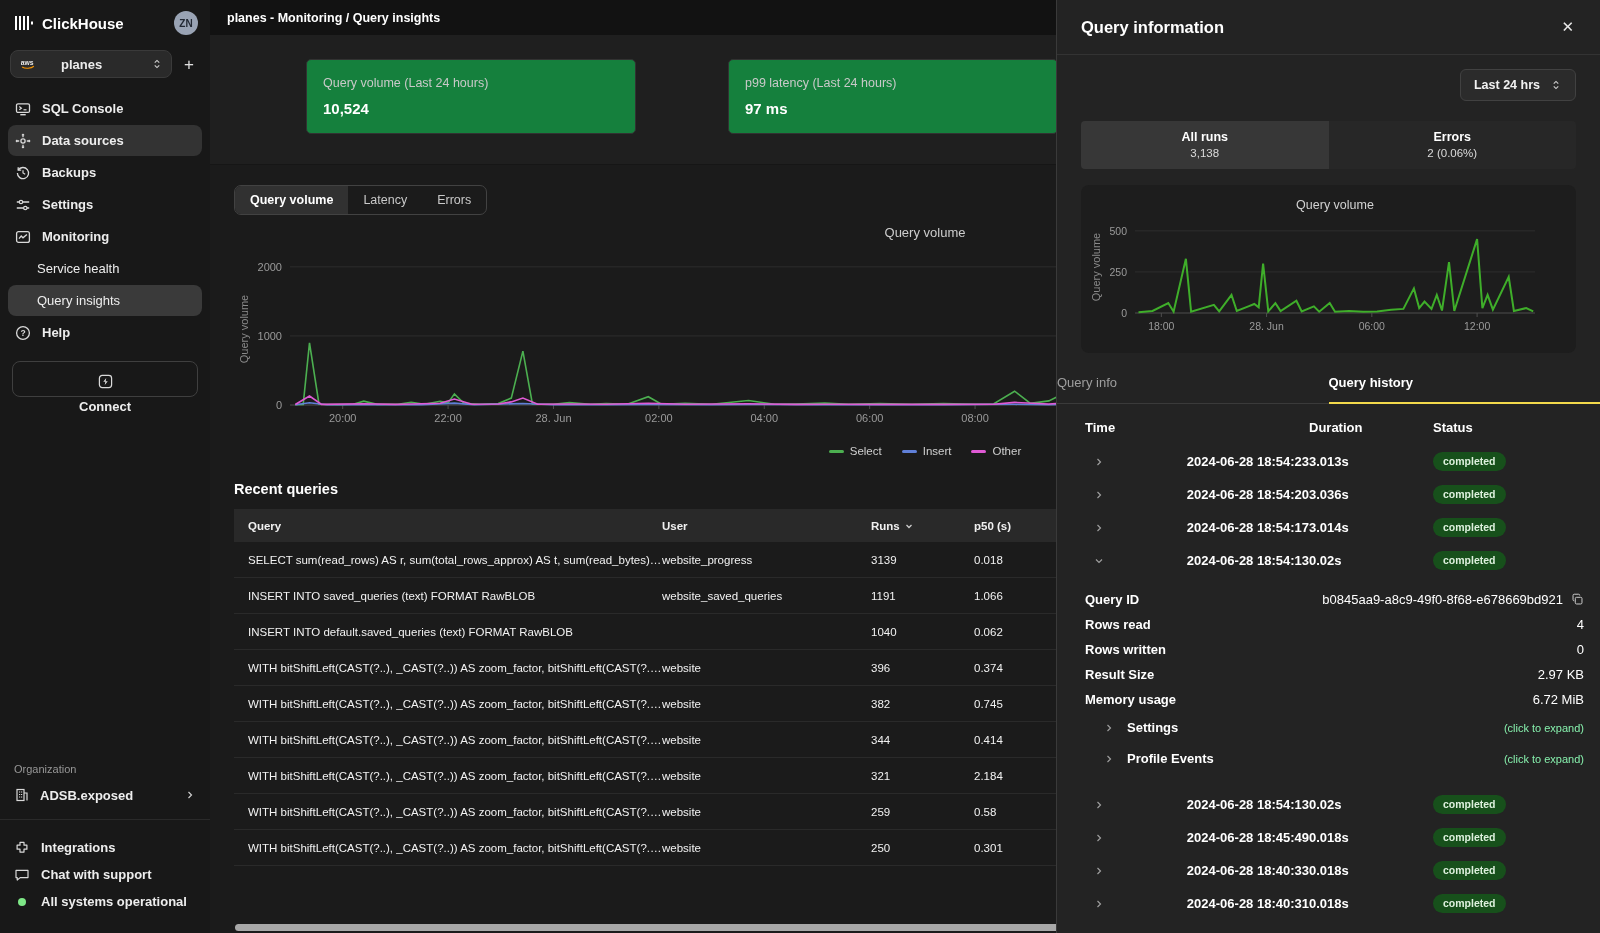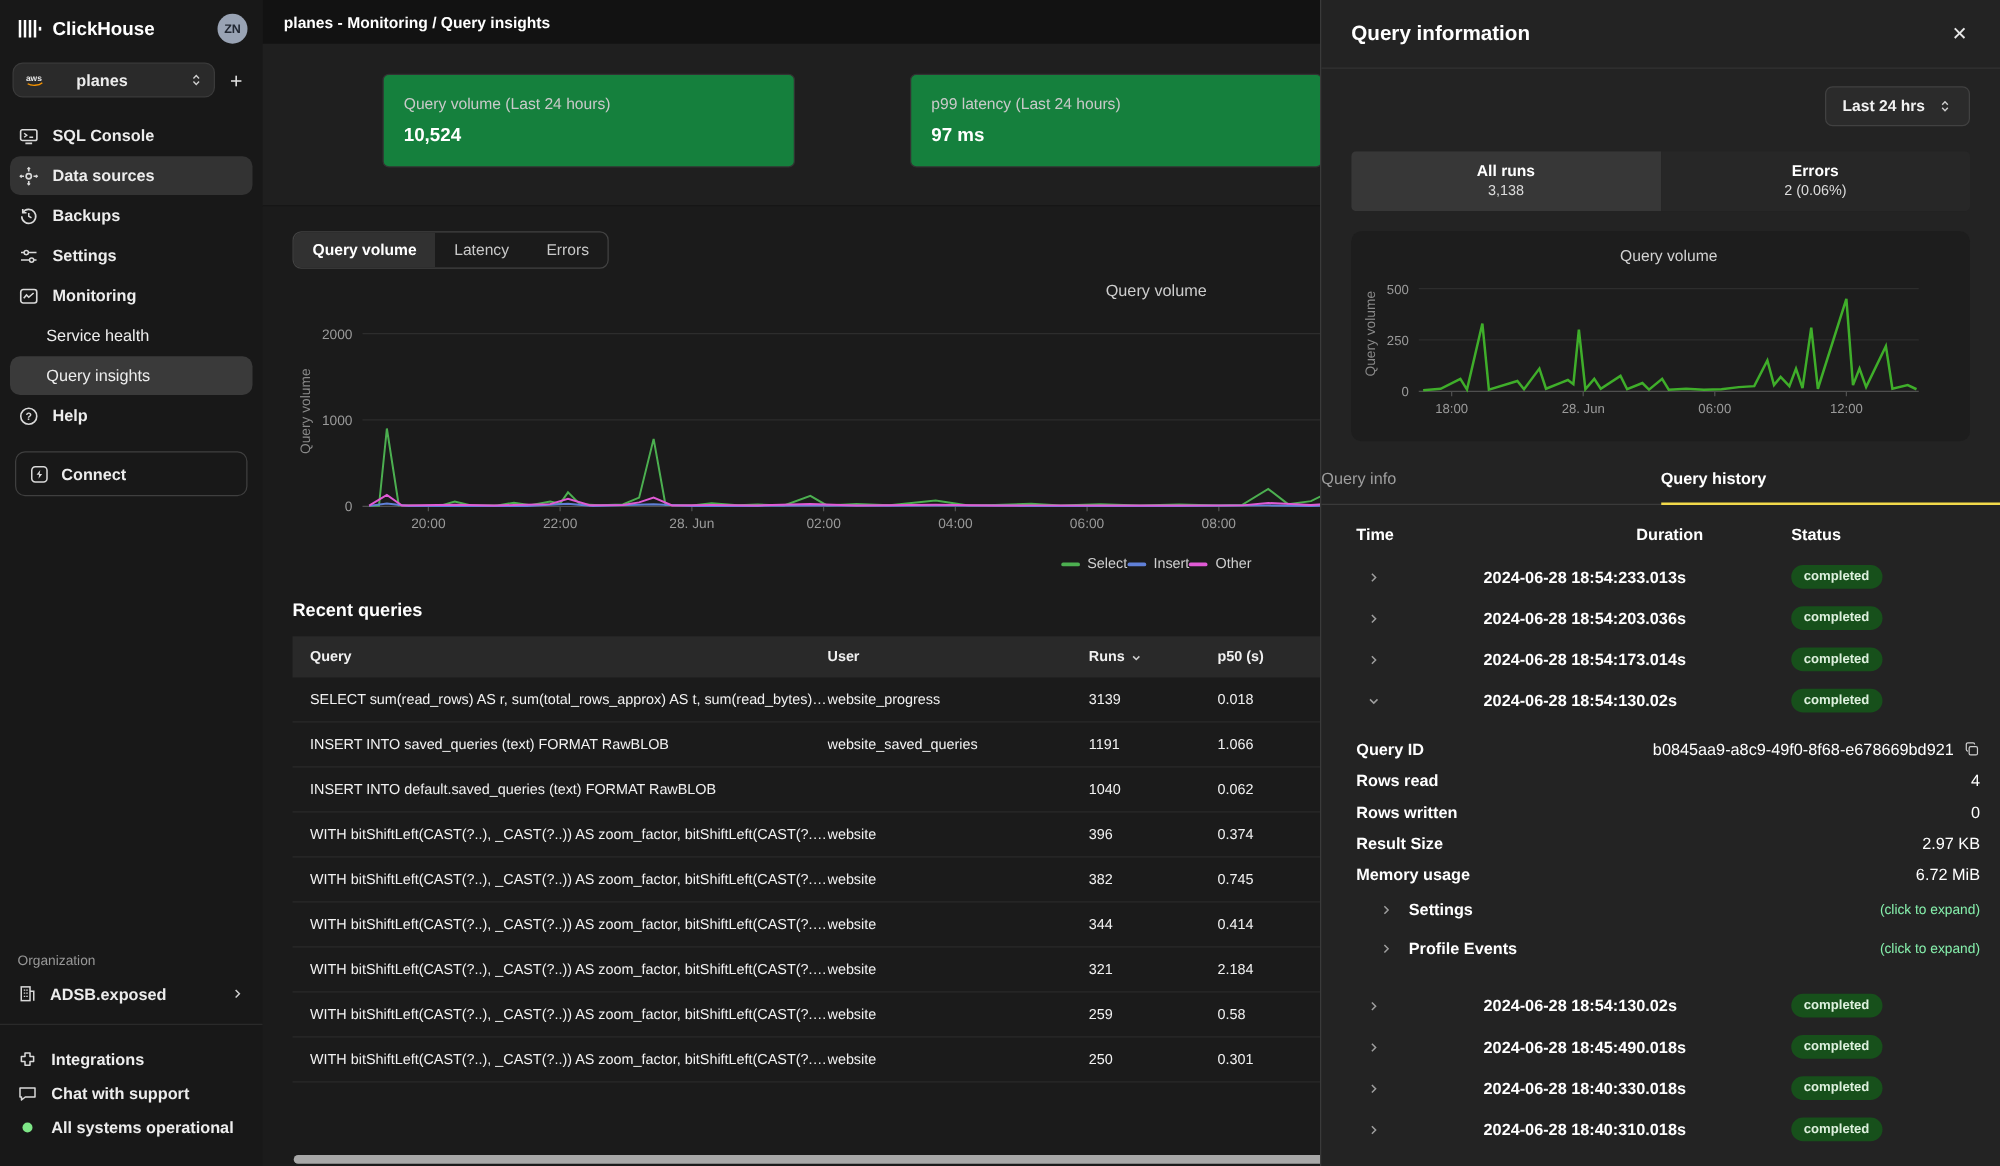--- a/index.html
+++ b/index.html
@@ -31,21 +31,21 @@
   nav { padding:0 0 4px; }
   .nav-item { height:31px; margin:1px 8px; padding:0 7px; display:flex; align-items:center;
     gap:11px; font-size:13px; font-weight:600; color:#ededed; border-radius:8px; cursor:pointer; }
   .nav-item.active { background:#333333; }
   .nav-item.sub { padding-left:29px; font-weight:400; }
   .nav-item.sub-active { background:#3a3a3a; }
   .nav-icon { color:#d9d9d9; display:flex; }
   .nav-icon svg { width:16px; height:16px; }
   .connect-btn { margin:8px 12px 10px; height:36px; border:1px solid #3f3f3f; border-radius:8px;
     display:flex; align-items:center; gap:10px; padding:12px 11px; font-size:13px; font-weight:600;
-    background:transparent; color:#ededed; cursor:pointer; font-family:inherit; }
+    background:transparent; color:#ededed; cursor:pointer; font-family:inherit;flex-direction:column; }
   .connect-btn .nav-icon svg { width:15px; height:15px; }
   .side-spacer { flex:1; }
   .org-heading { font-size:11px; color:#979797; padding:0 14px 8px; }
   .org-row { display:flex; align-items:center; gap:10px; padding:4px 14px 16px; font-size:13px;
     font-weight:600; cursor:pointer; color:#ededed; }
   .org-row .chev { margin-left:auto; color:#cfcfcf; display:flex; }
   .org-row .chev svg, .hist-chev svg { width:12px; height:12px; }
   .side-divider { border-top:1px solid #2a2a2a; }
   .footer-nav { padding:14px 0 18px; }
   .footer-item { height:27px; display:flex; align-items:center; gap:11px; padding:0 14px;
@@ -61,21 +61,21 @@
   .card { width:330px; background:#15803d; border:1px solid #323232; border-radius:5px; padding:16px; }
   .card-label { font-size:12.5px; color:#c9c9c9; }
   .card-value { margin-top:10px; font-size:15px; font-weight:bold; color:#fff; }
   .content { padding:0 0 0 24px; position:relative; }
   .tabs { display:inline-flex; border:1px solid #424242; border-radius:7px; overflow:hidden;
     margin-top:20px; }
   .tab { padding:7px 15px; font-size:12.5px; color:#c9c9c9; background:transparent; border:none;
     cursor:pointer; font-family:inherit; }
   .tab.active { background:#313131; color:#fff; font-weight:bold; }
   .chart-wrap { margin-top:8px; }
-  .legend { width:1336px; display:flex; justify-content:center; margin-top:4px;
+  .legend { width:1336px; display:flex; justify-content:center; gap:20px; margin-top:4px;
     padding-left:46px; }
   .legend-item { display:flex; align-items:center; gap:6px; font-size:11.5px; color:#cfcfcf; cursor:pointer; }
   .legend-dash { width:15px; height:3px; border-radius:2px; }
   .c-title { fill:#cdcdcd; font-size:13px; text-anchor:middle; }
   .c-ylab  { fill:#8a8a8a; font-size:11px; text-anchor:middle; }
   .c-tick  { fill:#9a9a9a; font-size:11px; }
   .c-grid  { stroke:#2d2d2d; }
   .c-axis  { stroke:#4f4f4f; }
   .mini-card .c-title { font-size:12.5px; fill:#d2d2d2; }
   .mini-card .c-tick { font-size:10.5px; }

